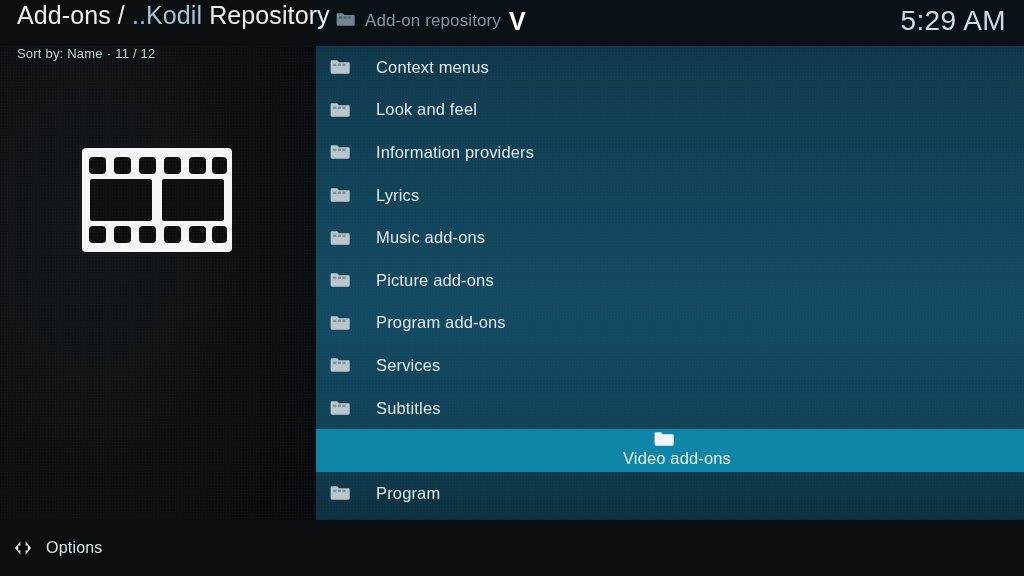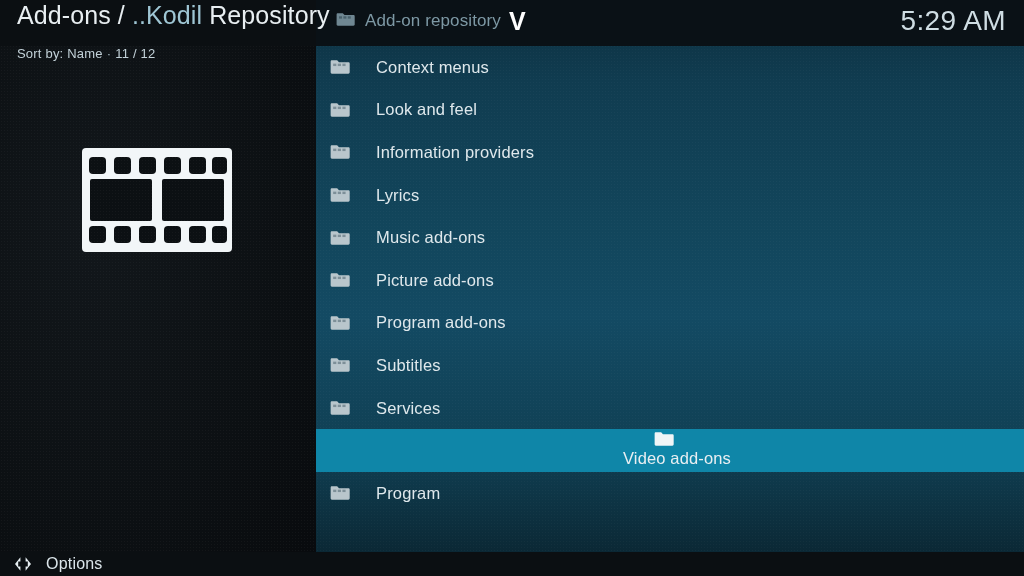--- a/index.html
+++ b/index.html
@@ -150,21 +150,21 @@
     letter-spacing:0.15px;
     white-space:nowrap;
   }
   .list-row.selected .row-label {
     color:#e9eff2;
   }
 
   
   .footer {
     position:absolute; left:0; bottom:0;
-    width:1024px; height:24px;
+    width:1024px; height:56px;
     background:#0b0f12;
     display:flex; align-items:center;
     padding-left:12px;
     z-index:7;
   }
   .footer-icon {
     width:22px; height:22px;
     display:flex; align-items:center; justify-content:center;
     margin-right:12px;
   }
@@ -308,32 +308,32 @@
       </div>
       <div class="list-row">
         <span class="row-icon">
           <svg width="20" height="16" viewBox="0 0 19 15">
             <path d="M0.6 2.4c0-0.7 0.5-1.2 1.2-1.2h5l1.7 1.8h9c0.7 0 1.2 0.5 1.2 1.2v8.4c0 0.7-0.5 1.2-1.2 1.2H1.8c-0.7 0-1.2-0.5-1.2-1.2z" fill="#b9c6cc"></path>
             <rect x="3" y="4.3" width="3" height="2.3" fill="#7d8f98"></rect>
             <rect x="7.4" y="4.3" width="3" height="2.3" fill="#7d8f98"></rect>
             <rect x="11.8" y="4.3" width="3" height="2.3" fill="#7d8f98"></rect>
           </svg>
         </span>
+        <span class="row-label">Services</span>
+      </div>
+      <div class="list-row">
+        <span class="row-icon">
+          <svg width="20" height="16" viewBox="0 0 19 15">
+            <path d="M0.6 2.4c0-0.7 0.5-1.2 1.2-1.2h5l1.7 1.8h9c0.7 0 1.2 0.5 1.2 1.2v8.4c0 0.7-0.5 1.2-1.2 1.2H1.8c-0.7 0-1.2-0.5-1.2-1.2z" fill="#b9c6cc"></path>
+            <rect x="3" y="4.3" width="3" height="2.3" fill="#7d8f98"></rect>
+            <rect x="7.4" y="4.3" width="3" height="2.3" fill="#7d8f98"></rect>
+            <rect x="11.8" y="4.3" width="3" height="2.3" fill="#7d8f98"></rect>
+          </svg>
+        </span>
         <span class="row-label">Subtitles</span>
-      </div>
-      <div class="list-row">
-        <span class="row-icon">
-          <svg width="20" height="16" viewBox="0 0 19 15">
-            <path d="M0.6 2.4c0-0.7 0.5-1.2 1.2-1.2h5l1.7 1.8h9c0.7 0 1.2 0.5 1.2 1.2v8.4c0 0.7-0.5 1.2-1.2 1.2H1.8c-0.7 0-1.2-0.5-1.2-1.2z" fill="#b9c6cc"></path>
-            <rect x="3" y="4.3" width="3" height="2.3" fill="#7d8f98"></rect>
-            <rect x="7.4" y="4.3" width="3" height="2.3" fill="#7d8f98"></rect>
-            <rect x="11.8" y="4.3" width="3" height="2.3" fill="#7d8f98"></rect>
-          </svg>
-        </span>
-        <span class="row-label">Services</span>
       </div>
       <div class="list-row selected">
         <span class="row-icon">
           <svg width="20" height="16" viewBox="0 0 19 15">
             <path d="M0.6 2.4c0-0.7 0.5-1.2 1.2-1.2h5l1.7 1.8h9c0.7 0 1.2 0.5 1.2 1.2v8.4c0 0.7-0.5 1.2-1.2 1.2H1.8c-0.7 0-1.2-0.5-1.2-1.2z" fill="#f0f5f7"></path>
           </svg>
         </span>
         <span class="row-label">Video add-ons</span>
       </div>
       <div class="list-row">

